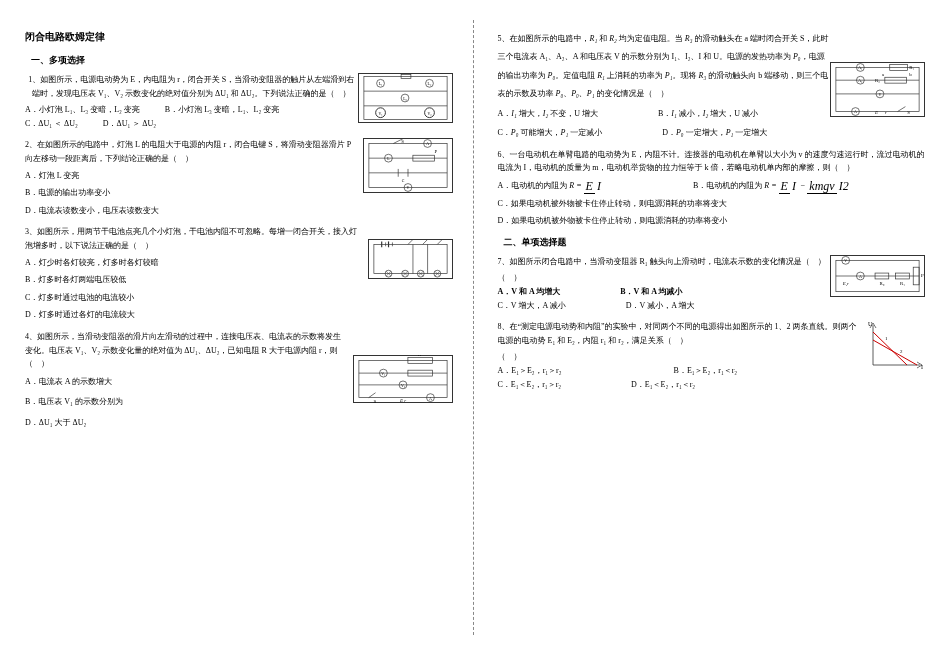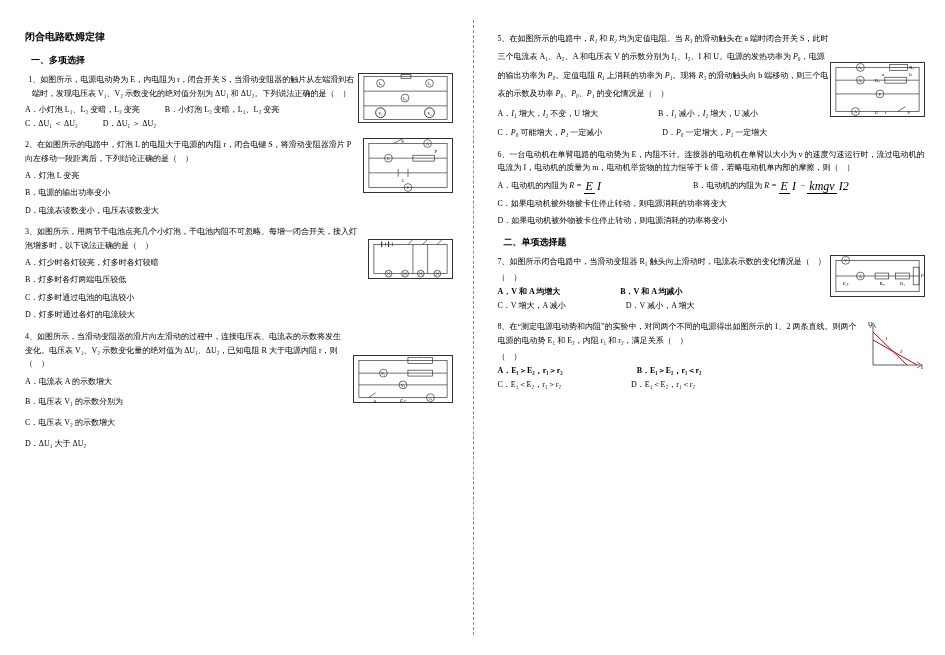--- a/index.html
+++ b/index.html
@@ -189,21 +189,20 @@
           <line x1="72.5" y1="32.5" x2="67.5" y2="37.5" stroke="#333" stroke-width="0.5"></line>
       </svg>
     </div>
   </div>
 
   <div class="question">
     <div class="qstem" style="padding-right:110px;">4、如图所示，当滑动变阻器的滑片向左滑动的过程中，连接电压表、电流表的示数将发生变化。电压表 V₁、V₂ 示数变化量的绝对值为 ΔU₁、ΔU₂，已知电阻 R 大于电源内阻 r，则（　）</div>
     <div class="options vertical" style="line-height:2.1;">
       <span class="opt">A．电流表 A 的示数增大</span>
       <span class="opt">B．电压表 V₁ 的示数分别为</span>
-      <span class="opt">C．电压表 V₂ 的示数增大</span>
       <span class="opt">D．ΔU₁ 大于 ΔU₂</span>
     </div>
     <div class="fig q4fig">
       <svg viewBox="0 0 100 48" width="100" height="48">
         <rect x="5" y="5" width="90" height="38" fill="none" stroke="#333" stroke-width="0.7"></rect>
         <rect x="55" y="2" width="25" height="6" fill="none" stroke="#333" stroke-width="0.7"></rect>
           <text x="67" y="1" font-size="5" text-anchor="middle">R</text>
         <line x1="5" y1="18" x2="95" y2="18" stroke="#333" stroke-width="0.7"></line>
         <circle cx="30" cy="18" r="4" fill="none" stroke="#333" stroke-width="0.7"></circle>
           <text x="30" y="20" font-size="4" text-anchor="middle">V₁</text>
@@ -309,21 +308,21 @@
           <text x="73" y="30" font-size="5" text-anchor="middle">R₁</text>
         <rect x="84" y="12" width="6" height="18" fill="none" stroke="#333" stroke-width="0.7"></rect>
           <text x="92" y="22" font-size="5">P</text>
       </svg>
     </div>
   </div>
 
   <div class="question">
     <div class="qstem" style="padding-right:70px;">8、在“测定电源电动势和内阻”的实验中，对同两个不同的电源得出如图所示的 1、2 两条直线。则两个电源的电动势 E₁ 和 E₂，内阻 r₁ 和 r₂，满足关系（　）</div>
     <div style="padding-right:70px;">（　）</div>
-    <div class="options" style="gap:0 74px;font-weight:bold;">
+    <div class="options" style="gap:0 112px;">
       <span class="opt">A．E₁＞E₂，r₁＞r₂</span>
       <span class="opt">B．E₁＞E₂，r₁＜r₂</span>
     </div>
     <div class="options" style="gap:0 70px;">
       <span class="opt">C．E₁＜E₂，r₁＞r₂</span>
       <span class="opt">D．E₁＜E₂，r₁＜r₂</span>
     </div>
     <div class="fig q8fig">
       <svg viewBox="0 0 60 50" width="60" height="50">
         <line x1="8" y1="5" x2="8" y2="45" stroke="#333" stroke-width="0.8"></line>

